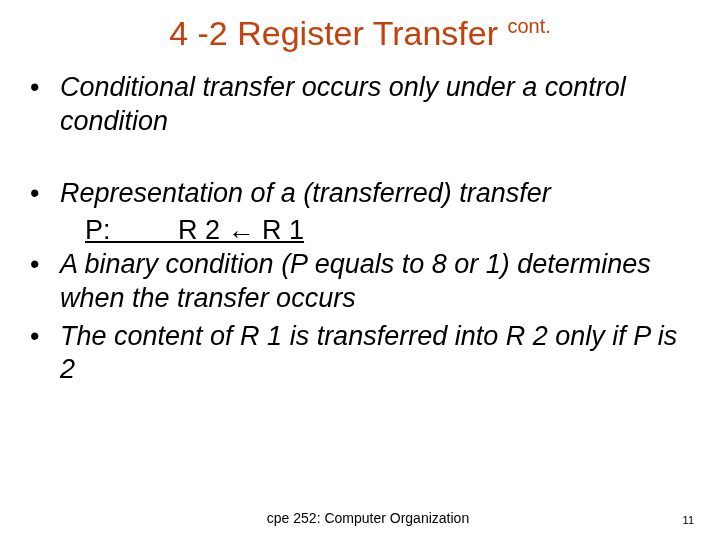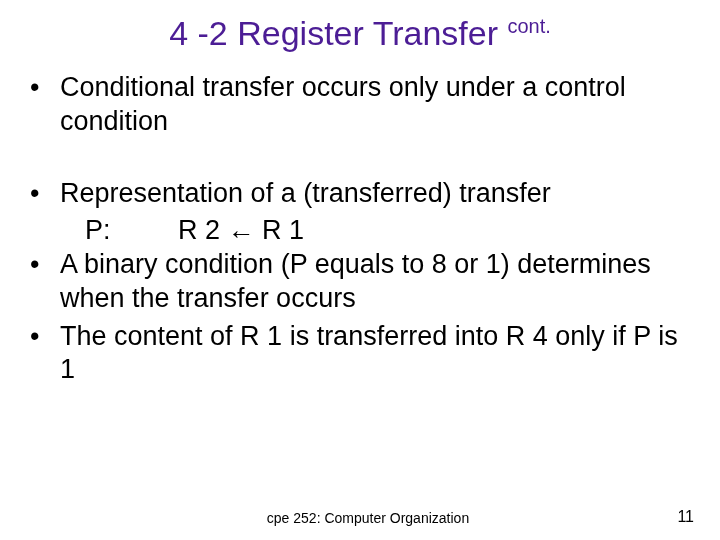--- a/index.html
+++ b/index.html
@@ -12,21 +12,21 @@
     color: #000;
     overflow: hidden;
   }
   .slide {
     position: relative;
     width: 720px;
     height: 540px;
     box-sizing: border-box;
   }
   .title {
-    color: #4c1d95;
+    color: #c2410c;
     font-size: 34px;
     text-align: center;
     padding-top: 14px;
     padding-bottom: 8px;
   }
   .title sup {
     font-size: 20px;
     vertical-align: super;
   }
   .content {
@@ -37,40 +37,42 @@
   .bullet-row {
     display: flex;
     margin-bottom: 4px;
   }
   .bullet-dot {
     width: 30px;
     flex: 0 0 30px;
   }
   .bullet-text {
     flex: 1;
+    font-style: italic;
   }
   .indent {
     padding-left: 55px;
+    text-decoration: underline;
   }
   .gap {
     height: 34px;
   }
   .footer-course {
     position: absolute;
     bottom: 14px;
     left: 8px;
     width: 100%;
     text-align: center;
     font-size: 14px;
   }
   .footer-page {
     position: absolute;
     bottom: 14px;
     right: 26px;
-    font-size: 16px;
+    font-size: 11px;
   }
 </style>
 </head>
 <body>
 
 <div class="slide">
 
   <div class="title">
     <span>4 -2 Register Transfer </span><sup>cont.</sup>
   </div>
@@ -93,21 +95,21 @@
       <span style="white-space: pre;">P:         R 2 ← R 1</span>
     </div>
 
     <div class="bullet-row">
       <div class="bullet-dot">•</div>
       <div class="bullet-text">A binary condition (P equals to 8 or 1) determines when the transfer  occurs</div>
     </div>
 
     <div class="bullet-row">
       <div class="bullet-dot">•</div>
-      <div class="bullet-text">The content of R 1 is transferred into R 4 only if P is 1</div>
+      <div class="bullet-text">The content of R 1 is transferred into R 2 only if P is 2</div>
     </div>
 
   </div>
 
   <div class="footer-course">cpe 252: Computer Organization</div>
   <div class="footer-page">11</div>
 
 </div>
 
 </body></html>

